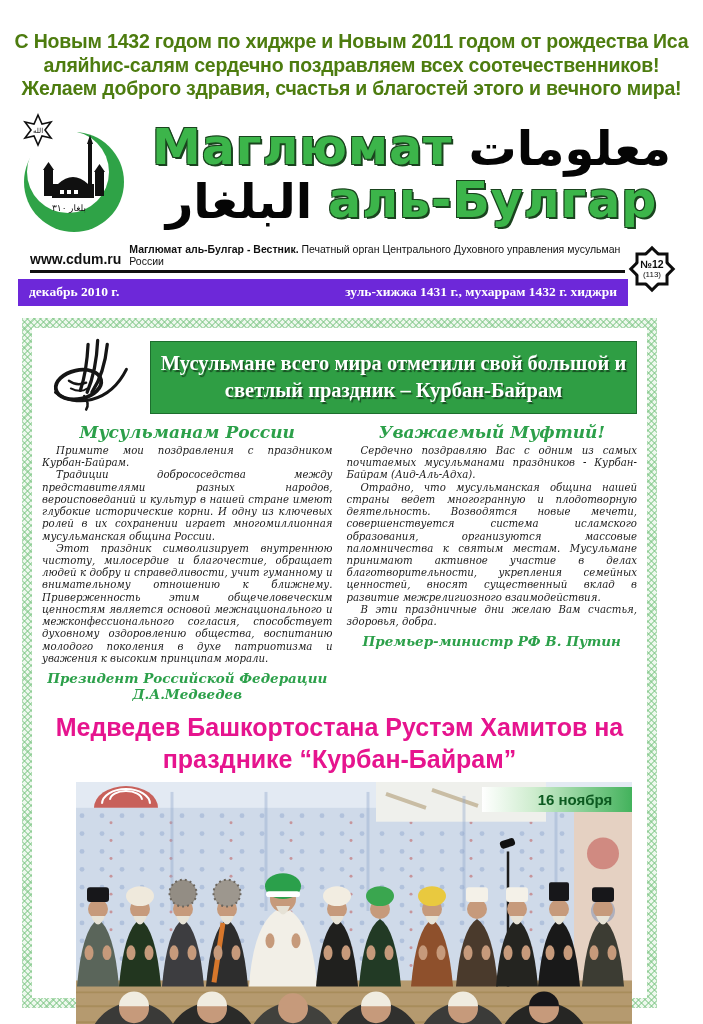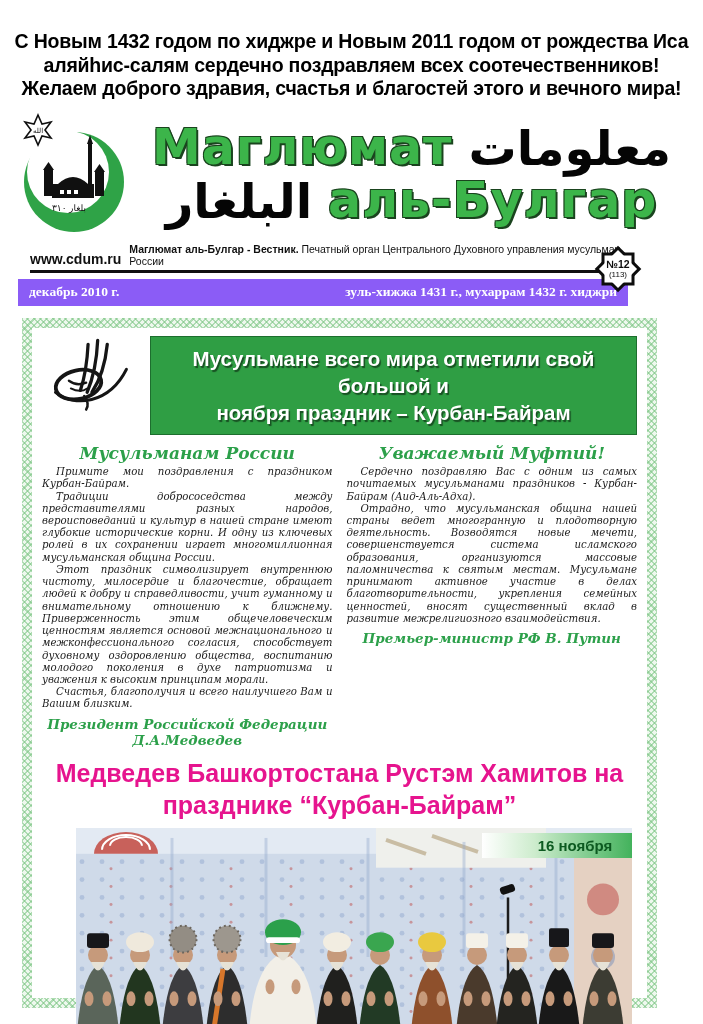--- a/index.html
+++ b/index.html
@@ -2,58 +2,58 @@
 <html><head>
 <meta charset="utf-8">
 <style>
   * { box-sizing: border-box; }
   html,body { margin:0; padding:0; }
   body {
     width:703px; height:1024px; background:#fff; position:relative; overflow:hidden;
     font-family:"Liberation Sans", sans-serif;
   }
   
-  .greeting { margin-top:30px; text-align:center; color:#000000; font-weight:bold;
+  .greeting { margin-top:30px; text-align:center; color:#4d7c0f; font-weight:bold;
     font-size:19.5px; line-height:23.5px; letter-spacing:-0.2px; }
   
   .masthead { display:flex; align-items:center; margin:8px 12px 0 16px; height:132px; }
   .logo { width:112px; height:130px; flex:none; }
   .title-block { flex:1; display:flex; flex-direction:column; align-items:center; margin-left:4px; }
   .title-row { display:flex; align-items:center; gap:16px; }
   .t-green { font-family:"DejaVu Sans", sans-serif; font-weight:bold; font-size:49px; line-height:1.08;
     color:#3cb54a; letter-spacing:1px;
     text-shadow:2px 2px 0 #1a441e, -1px -1px 0 #1a441e, 1px -1px 0 #1a441e, -1px 1px 0 #1a441e; }
   .t-ar { font-family:"DejaVu Sans", sans-serif; font-weight:bold; font-size:48px; line-height:1.0; color:#050505; }
   
   .info-line { display:flex; align-items:flex-end; margin:2px 78px 0 30px;
     border-bottom:3px solid #101010; padding-bottom:3px; }
   .web { font-weight:bold; font-size:14px; color:#101010; }
   .subtitle { flex:1; text-align:left; font-size:10.5px; color:#101010; padding-left:8px; }
   .subtitle .b { font-weight:bold; }
   
-  .date-bar { margin:6px 0 12px 18px; width:610px; height:27px; background:#8b5cf6; color:#ffffff;
+  .date-bar { margin:6px 0 12px 18px; width:610px; height:27px; background:#6d28d9; color:#ffffff;
     display:flex; justify-content:space-between; align-items:center; padding:0 11px;
     font-family:"Liberation Serif", serif; font-weight:bold; font-size:13.5px; }
   
-  .star-badge { position:absolute; left:594px; top:243px; width:48px; height:52px; }
+  .star-badge { position:absolute; left:628px; top:243px; width:48px; height:52px; }
   .star-badge svg { position:absolute; inset:0; }
   .badge-text { position:absolute; inset:0; display:flex; flex-direction:column;
     align-items:center; justify-content:center; z-index:2; }
   .badge-no { font-size:10.5px; font-weight:bold; color:#0d0d0d; line-height:11px; }
   .badge-total { font-size:8px; color:#0d0d0d; line-height:10px; }
   
   .frame { margin:8px 46px 0 22px; width:635px; height:690px; padding:10px;
     background-color:#eef8ee;
     background-image:
       repeating-linear-gradient(45deg, rgba(122,196,130,0.55) 0 1.5px, transparent 1.5px 4.5px),
       repeating-linear-gradient(-45deg, rgba(122,196,130,0.55) 0 1.5px, transparent 1.5px 4.5px);
   }
   .frame-inner { background:#fff; width:100%; height:100%; padding:8px 10px 6px 10px; position:relative; }
   
-  .banner-row { display:flex; align-items:flex-start; }
+  .banner-row { display:flex; align-items:flex-end;font-family:Liberation Serif, serif; }
   .callig { width:96px; height:78px; flex:none; }
   .banner { flex:1; margin-left:12px; background:#2f9e44; border:1px solid #1d6e2e; color:#fff;
     text-align:center; font-weight:bold; font-size:20.5px; line-height:1.32; padding:8px 2px;
     text-shadow:1.5px 1.5px 1px rgba(0,0,0,0.5); }
   
   .columns { display:flex; gap:14px; margin-top:8px; }
   .col { flex:1; font-family:"DejaVu Serif", serif; font-style:italic; font-size:10.2px;
     line-height:1.2; color:#1b1b1b; text-align:justify; }
   .col-heading { text-align:center; color:#2ca04a; font-weight:bold; font-size:17px;
     margin:0 0 3px 0; font-style:italic; }
@@ -153,37 +153,37 @@
         <path d="M48 8 C47 28 44 44 40 56" stroke-width="3.4"></path>
         <path d="M58 4 C57 26 53 44 47 58" stroke-width="3.4"></path>
         <path d="M68 8 C66 28 60 46 52 58" stroke-width="3.4"></path>
         <path d="M14 58 C34 74 70 70 88 34" stroke-width="3"></path>
         <path d="M28 46 q8 6 18 2" stroke-width="2.4"></path>
         <path d="M30 54 q10 5 17 0" stroke-width="2"></path>
         <path d="M44 62 q6 8 2 14" stroke-width="2.6"></path>
       </svg>
       <div class="banner">
         <div>Мусульмане всего мира отметили свой большой и</div>
-        <div>ноября праздник – Курбан-Байрам</div>
+        <div>светлый праздник – Курбан-Байрам</div>
       </div>
     </div>
 
     <div class="columns">
       <div class="col">
         <div class="col-heading">Мусульманам России</div>
         <p>Примите мои поздравления с праздником Курбан-Байрам.</p>
         <p>Традиции добрососедства между представителями разных народов, вероисповеданий и культур в нашей стране имеют глубокие исторические корни. И одну из ключевых ролей в их сохранении играет многомиллионная мусульманская община России.</p>
         <p>Этот праздник символизирует внутреннюю чистоту, милосердие и благочестие, обращает людей к добру и справедливости, учит гуманному и внимательному отношению к ближнему. Приверженность этим общечеловеческим ценностям является основой межнационального и межконфессионального согласия, способствует духовному оздоровлению общества, воспитанию молодого поколения в духе патриотизма и уважения к высоким принципам морали.</p>
-        <p>Счастья, благополучия и всего наилучшего Вам и Вашим близким.</p>
         <div class="signature">Президент Российской Федерации Д.А.Медведев</div>
       </div>
       <div class="col">
         <div class="col-heading">Уважаемый Муфтий!</div>
         <p>Сердечно поздравляю Вас с одним из самых почитаемых мусульманами праздников - Курбан-Байрам (Аид-Аль-Адха).</p>
         <p>Отрадно, что мусульманская община нашей страны ведет многогранную и плодотворную деятельность. Возводятся новые мечети, совершенствуется система исламского образования, организуются массовые паломничества к святым местам. Мусульмане принимают активное участие в делах благотворительности, укрепления семейных ценностей, вносят существенный вклад в развитие межрелигиозного взаимодействия.</p>
+        <p>В эти праздничные дни желаю Вам счастья, здоровья, добра.</p>
         <div class="signature">Премьер-министр РФ В. Путин</div>
       </div>
     </div>
 
     <div class="feature-headline">
       <div>Медведев Башкортостана Рустэм Хамитов на</div>
       <div>празднике   “Курбан-Байрам”</div>
     </div>
 
     <div class="photo">

